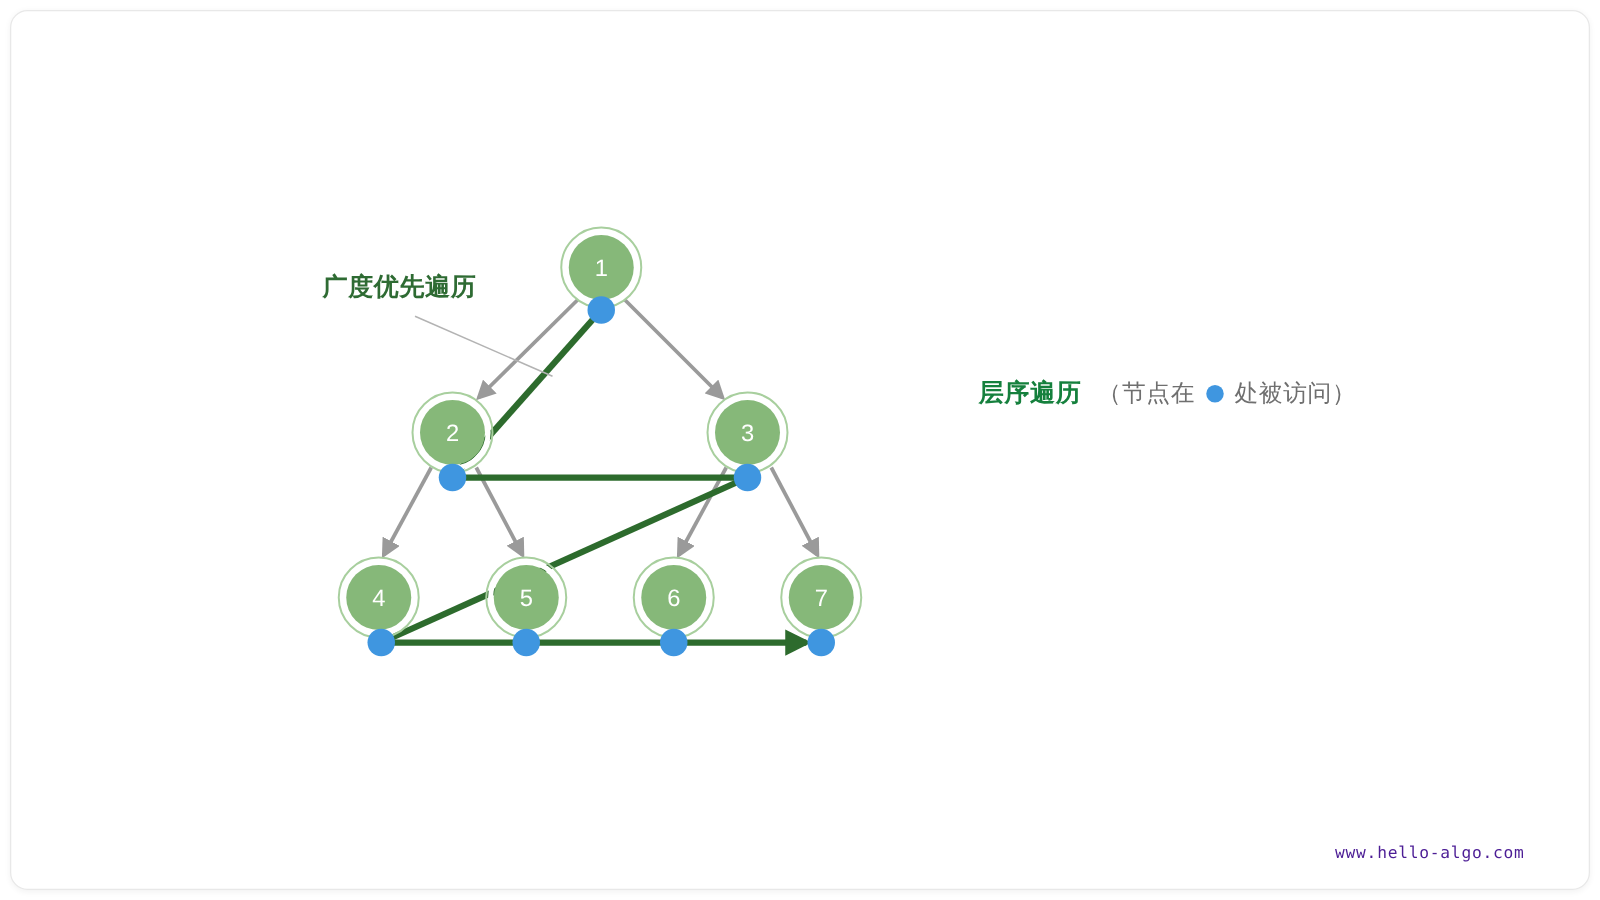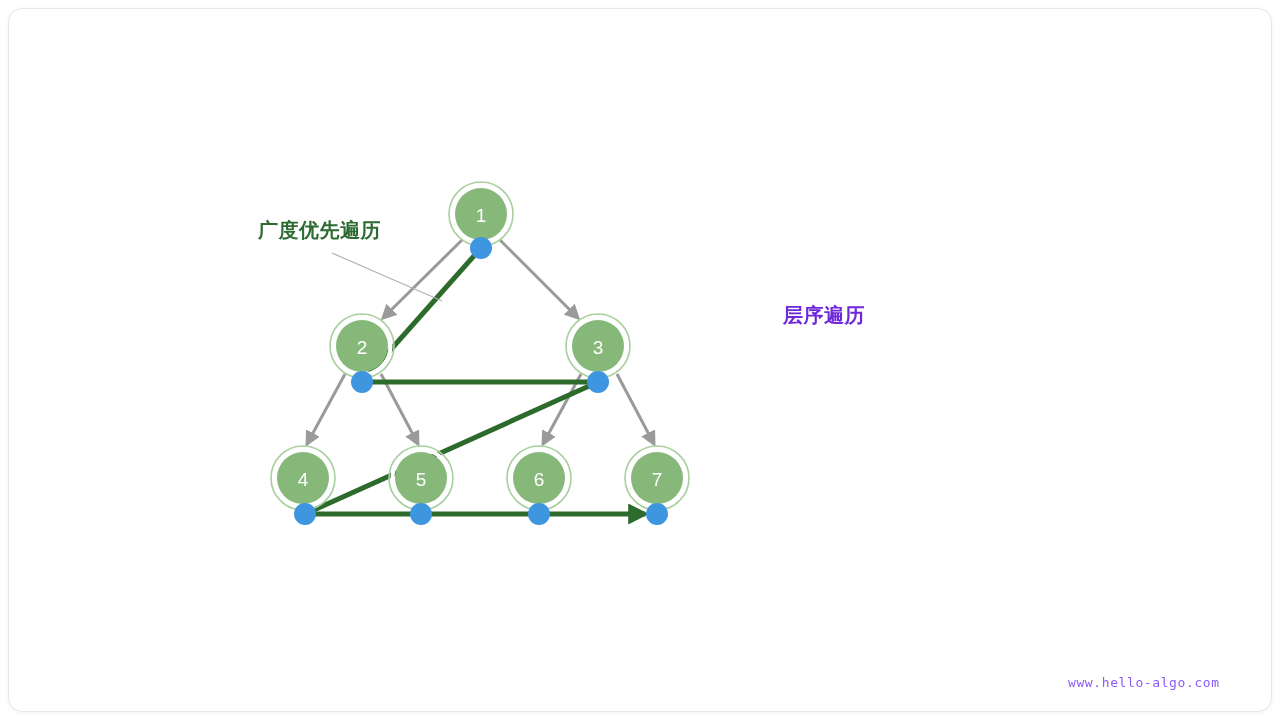--- a/index.html
+++ b/index.html
@@ -56,21 +56,21 @@
     color: #2e6b33;
     letter-spacing: 0.5px;
   }
 
   
   #order-title {
     left: 783px;
     top: 305px;
     font-size: 20px;
     font-weight: bold;
-    color: #6d28d9;
+    color: #15803d;
     letter-spacing: 0.5px;
   }
   #order-note {
     left: 878px;
     top: 306px;
     font-size: 19px;
     color: #6f6f6f;
     letter-spacing: 0.5px;
   }
   #order-note .inline-dot {
@@ -89,21 +89,21 @@
     color: #3b3b3b;
     font-family: "DejaVu Sans Mono", "Liberation Mono", monospace;
     letter-spacing: 1.5px;
   }
 
   
   #watermark {
     left: 1068px;
     top: 676px;
     font-size: 13px;
-    color: #8b5cf6;
+    color: #4c1d95;
     font-family: "DejaVu Sans Mono", "Liberation Mono", monospace;
     letter-spacing: 0.6px;
   }
 
   .node-num {
     font-size: 19px;
     fill: #ffffff;
     font-family: "Liberation Sans", sans-serif;
     text-anchor: middle;
     dominant-baseline: central;
@@ -204,17 +204,18 @@
       <circle cx="421" cy="514" r="11" fill="#3f96e0"></circle>
       <circle cx="539" cy="514" r="11" fill="#3f96e0"></circle>
       <circle cx="657" cy="514" r="11" fill="#3f96e0"></circle>
     </g>
   </svg>
 
   <div class="txt" id="bfs-label">广度优先遍历</div>
 
   <div class="txt" id="order-title">层序遍历</div>
 
+  <div class="txt" id="order-note"><span>（节点在 </span><span class="inline-dot"></span><span> 处被访问）</span></div>
 
 
   <div class="txt" id="watermark">www.hello-algo.com</div>
 
 </div>
 
 </body></html>

